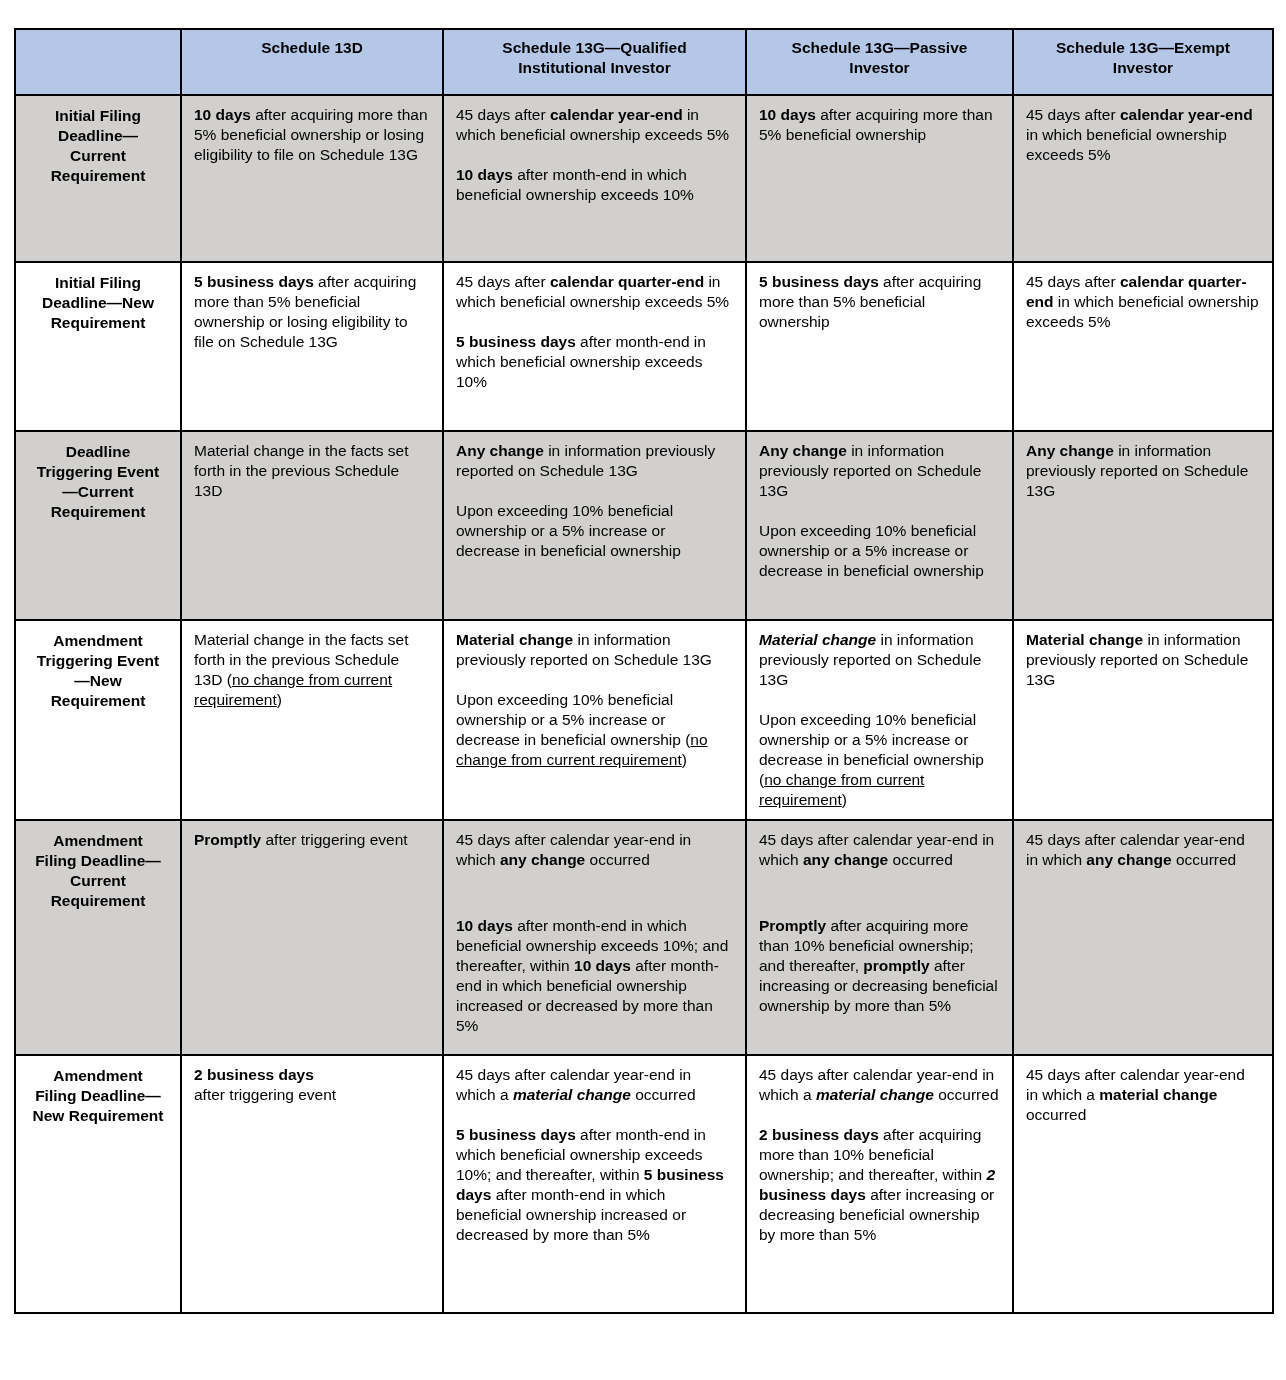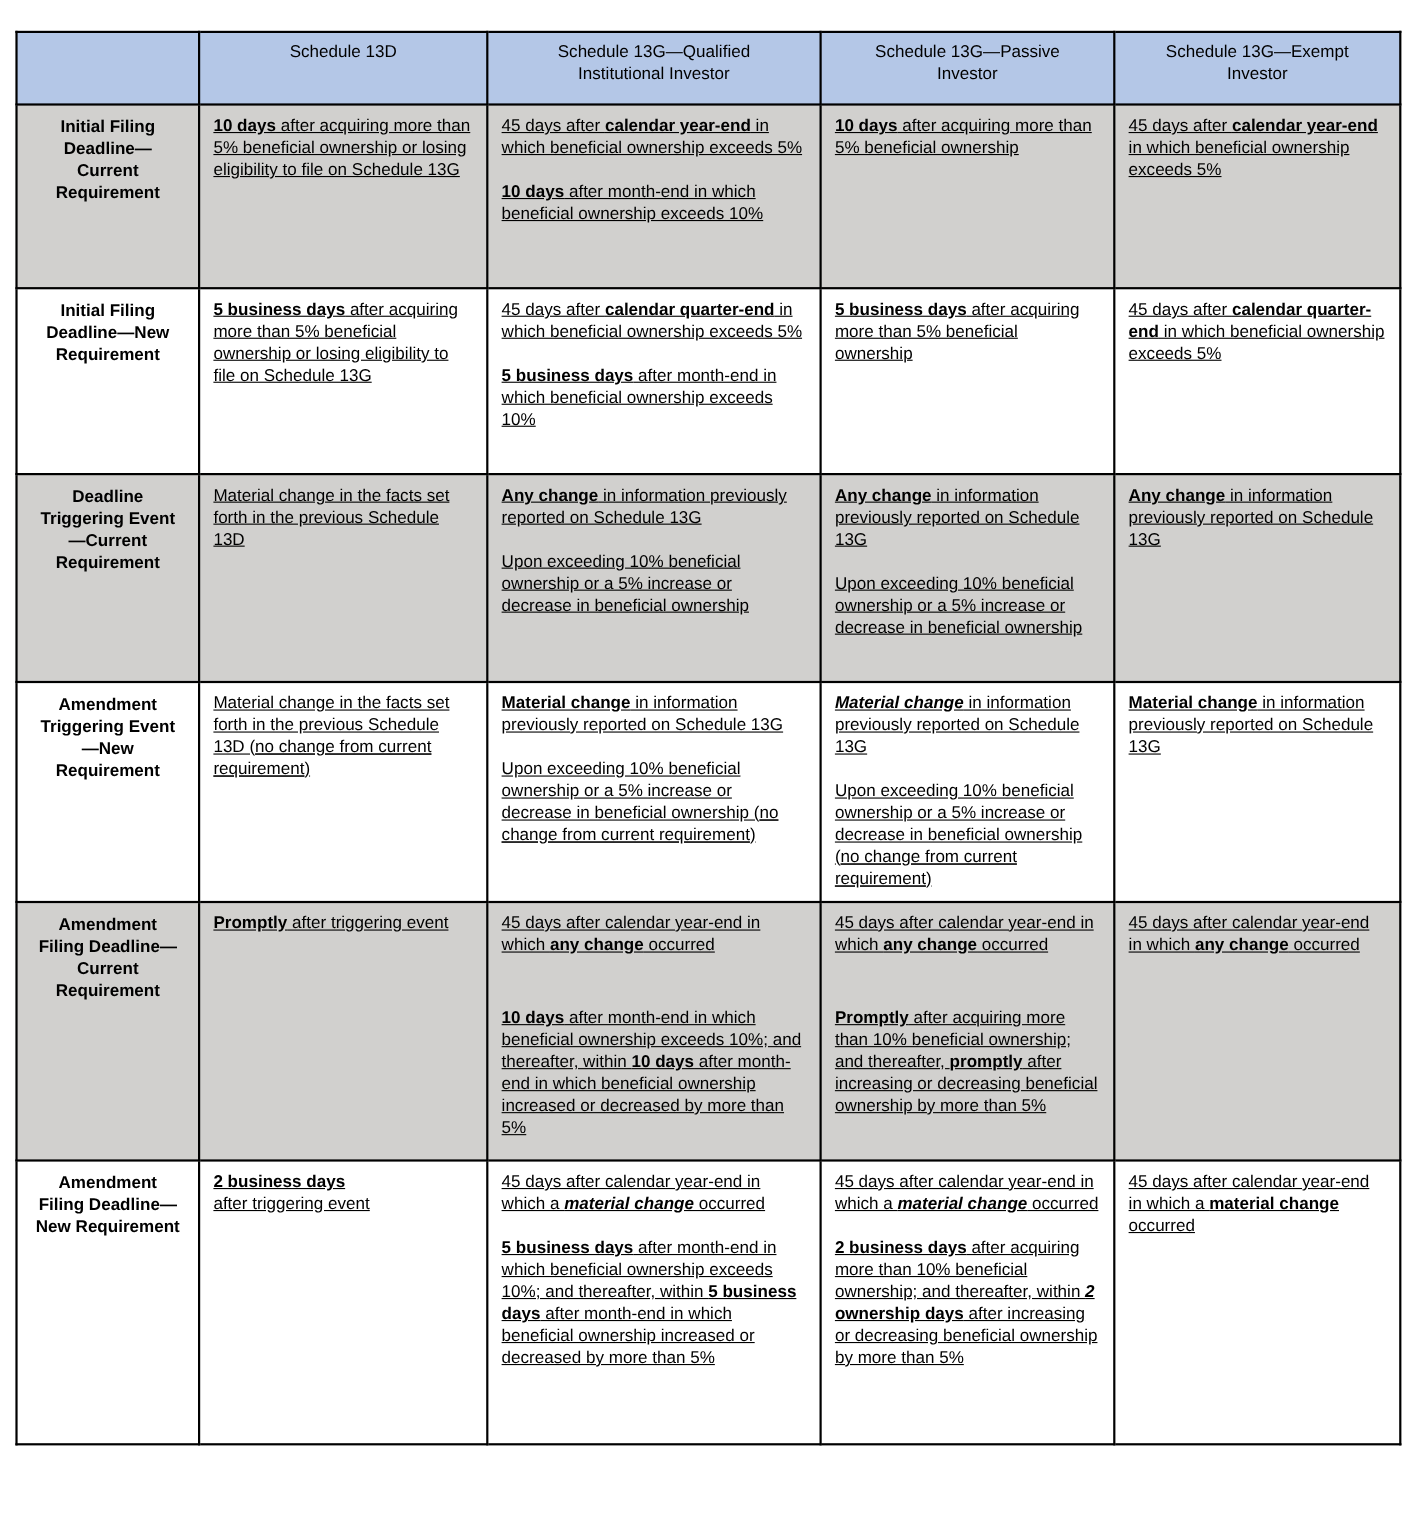--- a/index.html
+++ b/index.html
@@ -14,36 +14,35 @@
     border-collapse:collapse;table-layout:fixed;
   }
   table.cmp th, table.cmp td{
     border:2px solid #000;
     vertical-align:top;
     font-size:15.5px;
     line-height:20px;
   }
   thead th{
     background:var(--header-bg,#b4c7e7);
-    font-weight:normal;
+    font-weight:bold;
     text-align:center;
     padding:8px 28px 6px 28px;
     height:66px;
     box-sizing:border-box;
   }
   tbody th.row-header{
     font-weight:bold;
     text-align:center;
     padding:10px 16px;
     margin-top:39px;
   }
   tbody td.body-cell{
     padding:9px 12px 6px 12px;
     text-align:left;
-    text-decoration:underline;
   }
   tbody tr:nth-child(odd) th,
   tbody tr:nth-child(odd) td{
     background:var(--shade-bg,#d1d0ce);
   }
   tbody tr:nth-child(even) th,
   tbody tr:nth-child(even) td{
     background:#ffffff;
   }
   .para + .para{margin-top:20px;}
@@ -163,21 +162,21 @@
           <th class="row-header">Amendment Filing Deadline—New Requirement</th>
           <td class="body-cell">
             <div class="para"><span class="b">2 business days</span><br><span>after triggering event</span></div>
           </td>
           <td class="body-cell">
             <div class="para"><span>45 days after calendar year-end in which a </span><span class="b i">material change</span><span> occurred</span></div>
             <div class="para"><span class="b">5 business days</span><span> after month-end in which beneficial ownership exceeds 10%; and thereafter, within </span><span class="b">5 business days</span><span> after month-end in which beneficial ownership increased or decreased by more than 5%</span></div>
           </td>
           <td class="body-cell">
             <div class="para"><span>45 days after calendar year-end in which a </span><span class="b i">material change</span><span> occurred</span></div>
-            <div class="para"><span class="b">2 business days</span><span> after acquiring more than 10% beneficial ownership; and thereafter, within </span><span class="b i">2</span><span class="b"> </span><span class="b">ownership days</span><span> after increasing or decreasing beneficial ownership by more than 5%</span></div>
+            <div class="para"><span class="b">2 business days</span><span> after acquiring more than 10% beneficial ownership; and thereafter, within </span><span class="b i">2</span><span class="b"> </span><span class="b">business days</span><span> after increasing or decreasing beneficial ownership by more than 5%</span></div>
           </td>
           <td class="body-cell">
             <div class="para"><span>45 days after calendar year-end in which a </span><span class="b">material change</span><span> occurred</span></div>
           </td>
         </tr>
       </tbody>
   </table>
 </div>
 
 </body></html>

